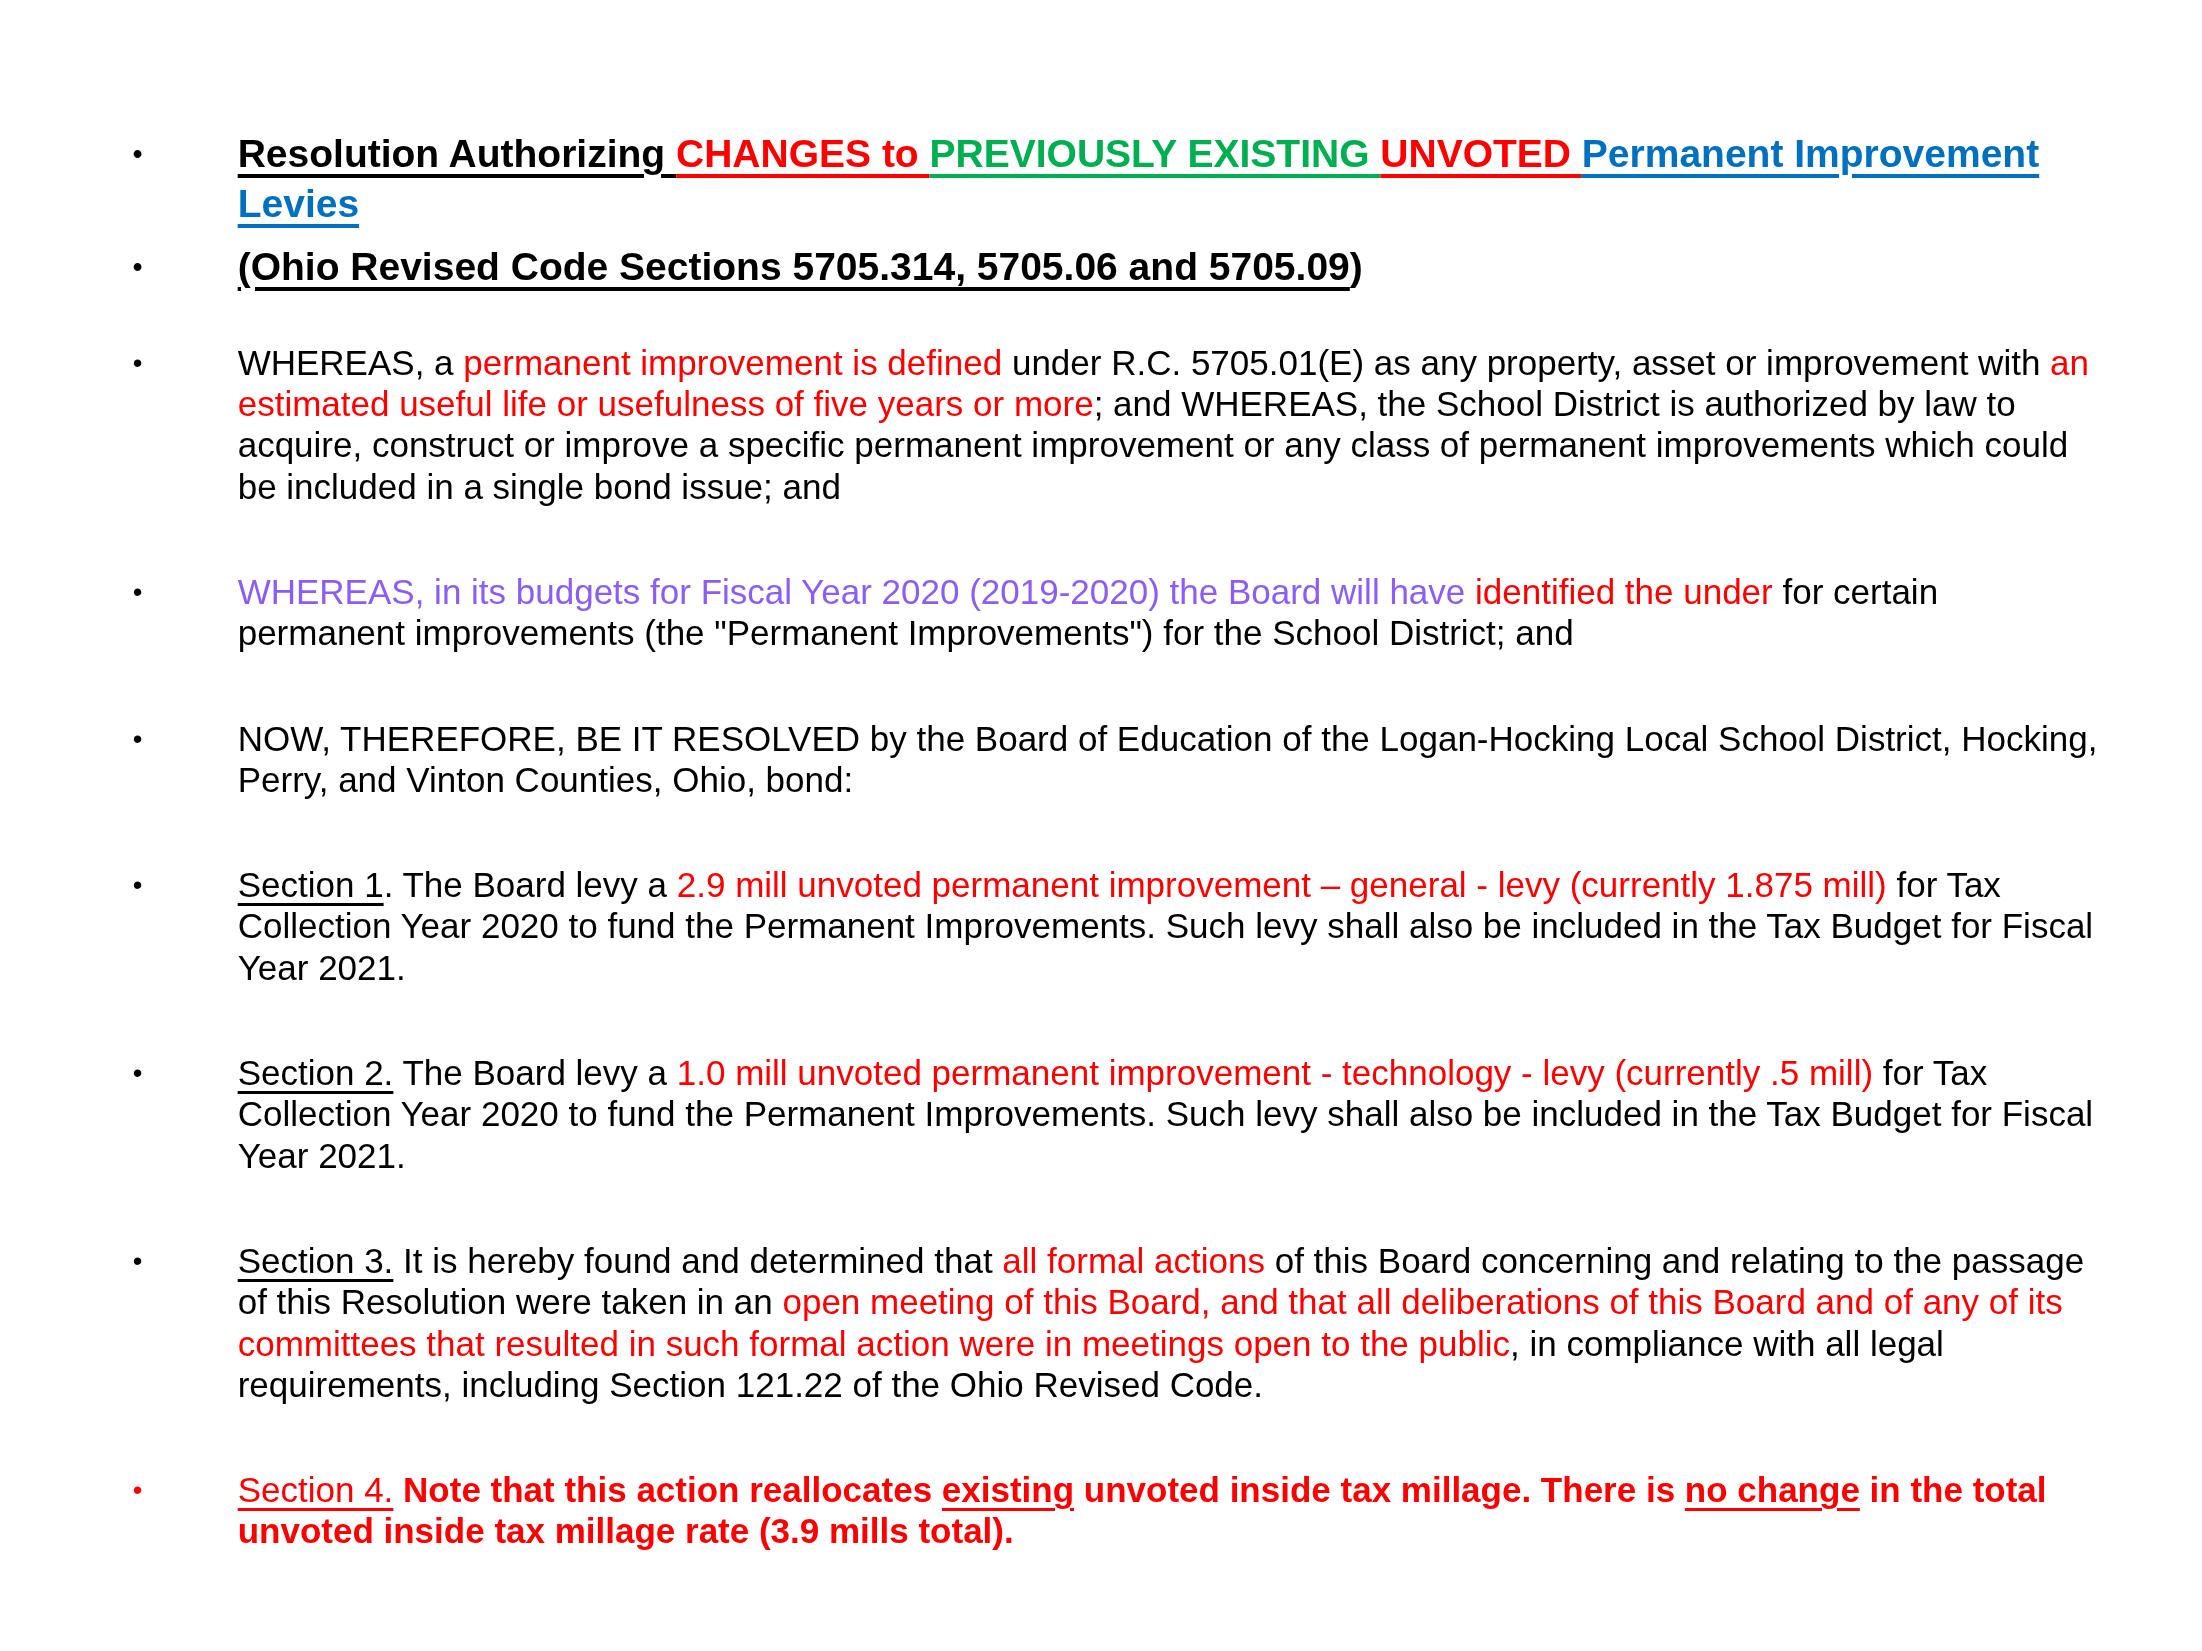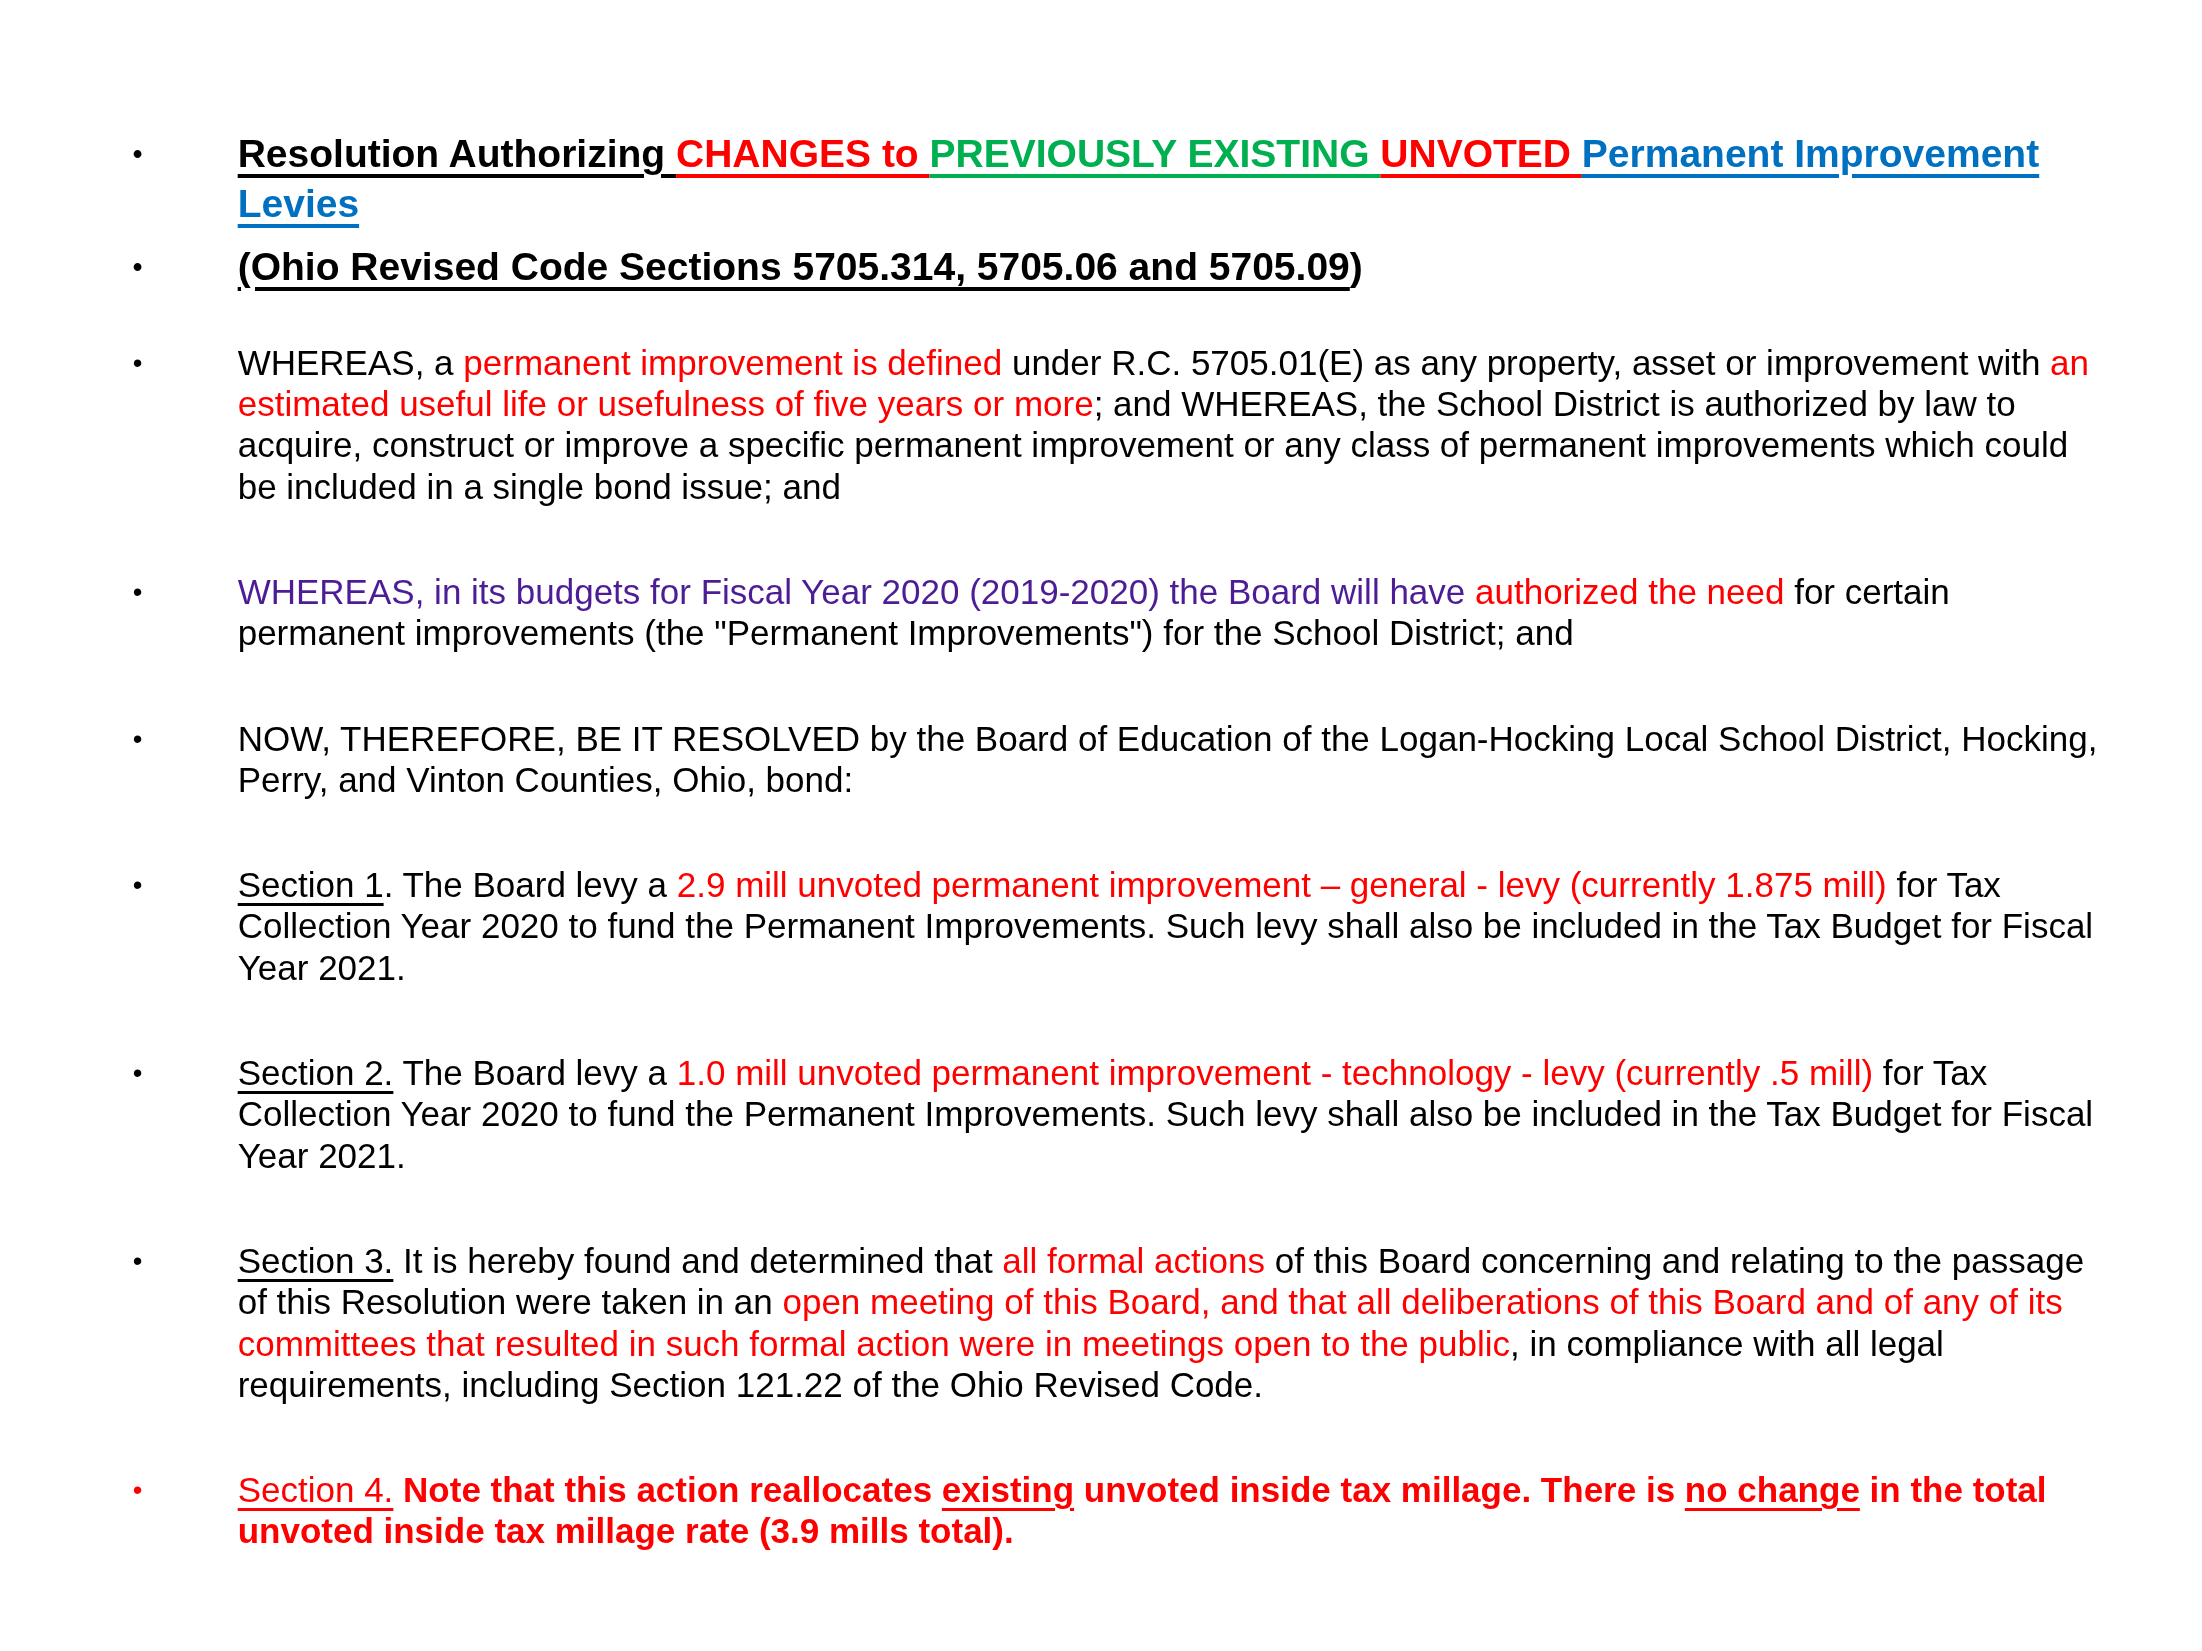--- a/index.html
+++ b/index.html
@@ -63,21 +63,21 @@
       <div class="bullet-row title title-last">
         <span class="marker" style="color: rgb(0, 0, 0);">•</span>
         <div class="text"><span class="run b u" style="color: rgb(0, 0, 0); text-align: center;">(Ohio Revised Code Sections 5705.314, 5705.06 and 5705.09</span><span class="run b" style="color: rgb(0, 0, 0);">)</span></div>
       </div>
       <div class="bullet-row">
         <span class="marker" style="color: rgb(0, 0, 0);">•</span>
         <div class="text"><span class="run" style="color: rgb(0, 0, 0);">WHEREAS, a </span><span class="run" style="color: rgb(255, 0, 0);">permanent improvement is defined</span><span class="run" style="color: rgb(0, 0, 0);"> under R.C. 5705.01(E) as any property, asset or improvement with </span><span class="run" style="color: rgb(255, 0, 0);">an estimated useful life or usefulness of five years or more</span><span class="run" style="color: rgb(0, 0, 0);">; and WHEREAS, the School District is authorized by law to acquire, construct or improve a specific permanent improvement or any class of permanent improvements which could be included in a single bond issue; and</span></div>
       </div>
       <div class="bullet-row">
         <span class="marker" style="color: rgb(0, 0, 0);">•</span>
-        <div class="text"><span class="run" style="color: #4c1d95;">WHEREAS, in its budgets for Fiscal Year 2020 (2019-2020) the Board will have </span><span class="run" style="color: rgb(255, 0, 0);">authorized the need</span><span class="run" style="color: rgb(0, 0, 0);"> for certain permanent improvements (the "Permanent Improvements") for the School District; and</span></div>
+        <div class="text"><span class="run" style="color: #8b5cf6;">WHEREAS, in its budgets for Fiscal Year 2020 (2019-2020) the Board will have </span><span class="run" style="color: rgb(255, 0, 0);">identified the under</span><span class="run" style="color: rgb(0, 0, 0);"> for certain permanent improvements (the "Permanent Improvements") for the School District; and</span></div>
       </div>
       <div class="bullet-row">
         <span class="marker" style="color: rgb(0, 0, 0);">•</span>
         <div class="text"><span class="run" style="color: rgb(0, 0, 0);">NOW, THEREFORE, BE IT RESOLVED by the Board of Education of the Logan-Hocking Local School District, Hocking, Perry, and Vinton Counties, Ohio, bond:</span></div>
       </div>
       <div class="bullet-row">
         <span class="marker" style="color: rgb(0, 0, 0);">•</span>
         <div class="text"><span class="run u" style="color: rgb(0, 0, 0);">Section 1</span><span class="run" style="color: rgb(0, 0, 0);">. The Board levy a </span><span class="run" style="color: rgb(255, 0, 0);">2.9 mill unvoted permanent improvement – general - levy (currently 1.875 mill)</span><span class="run" style="color: rgb(0, 0, 0);"> for Tax Collection Year 2020 to fund the Permanent Improvements. Such levy shall also be included in the Tax Budget for Fiscal Year 2021.</span></div>
       </div>
       <div class="bullet-row">

